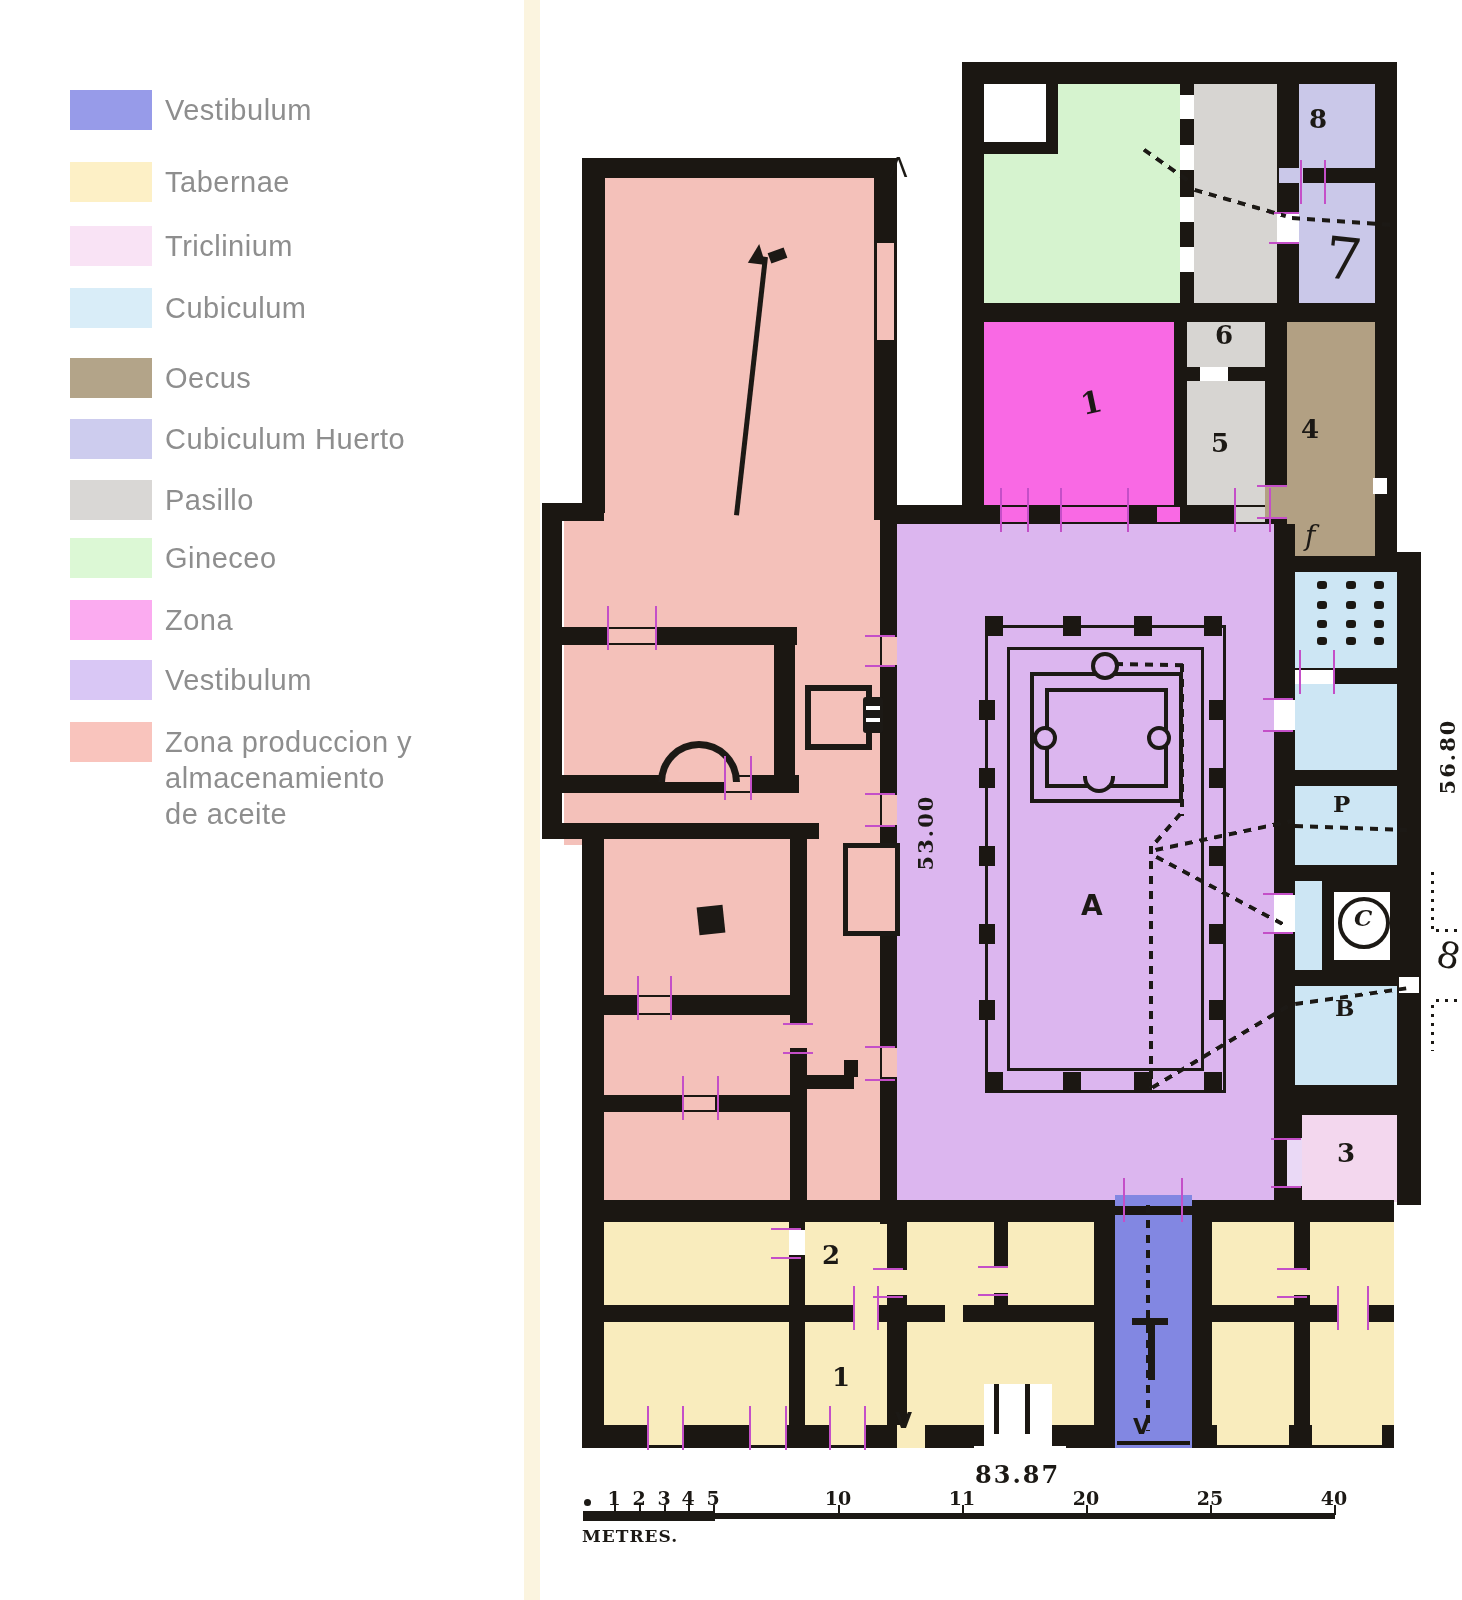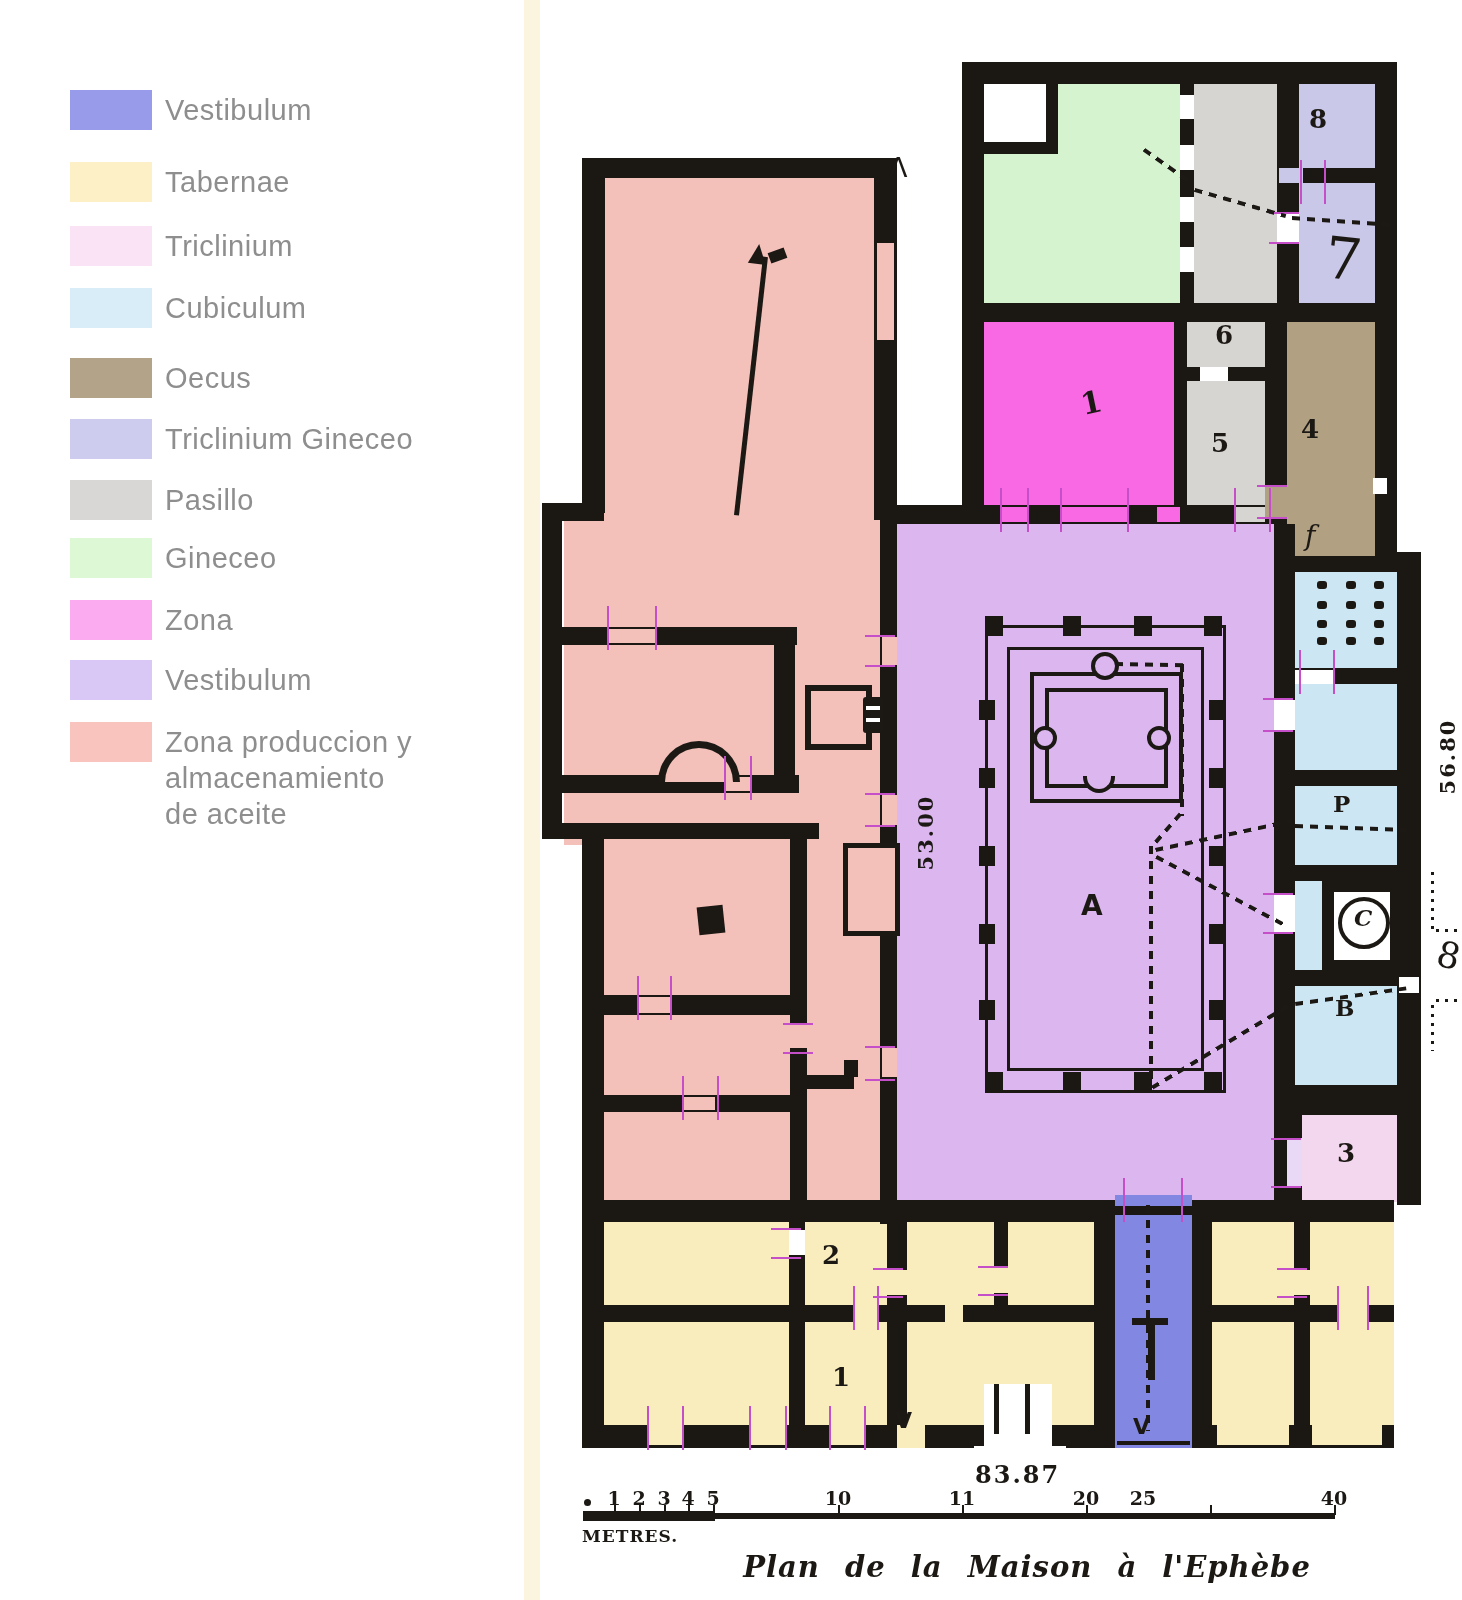--- a/index.html
+++ b/index.html
@@ -49,21 +49,21 @@
     <div class="leg-item" style="top:288px">
         <span class="leg-swatch" style="background: rgb(217, 237, 248);"></span>
         <span class="leg-label">Cubiculum</span>
       </div>
     <div class="leg-item" style="top:358px">
         <span class="leg-swatch" style="background: rgb(179, 164, 137);"></span>
         <span class="leg-label">Oecus</span>
       </div>
     <div class="leg-item" style="top:419px">
         <span class="leg-swatch" style="background: rgb(205, 204, 238);"></span>
-        <span class="leg-label">Triclinium Gineceo</span>
+        <span class="leg-label">Cubiculum Huerto</span>
       </div>
     <div class="leg-item" style="top:480px">
         <span class="leg-swatch" style="background: rgb(217, 215, 213);"></span>
         <span class="leg-label">Pasillo</span>
       </div>
     <div class="leg-item" style="top:538px">
         <span class="leg-swatch" style="background: rgb(220, 248, 213);"></span>
         <span class="leg-label">Gineceo</span>
       </div>
     <div class="leg-item" style="top:600px">
@@ -374,19 +374,18 @@
     <div id="m5540">83.87</div>
 
     <span class="scale-num" style="left:557px">1</span>
     <span class="scale-num" style="left:582px">2</span>
     <span class="scale-num" style="left:607px">3</span>
     <span class="scale-num" style="left:631px">4</span>
     <span class="scale-num" style="left:656px">5</span>
     <span class="scale-num" style="left:781px">10</span>
     <span class="scale-num" style="left:905px">11</span>
     <span class="scale-num" style="left:1029px">20</span>
-    <span class="scale-num" style="left:1086px">25</span>
+    <span class="scale-num" style="left:1153px">25</span>
     <span class="scale-num" style="left:1277px">40</span>
     <div id="metres">METRES.</div>
 
-    <div id="caption">Plan de la Maison à l'Ephèbe</div>
   </div>
 </div>
 
 </body></html>

